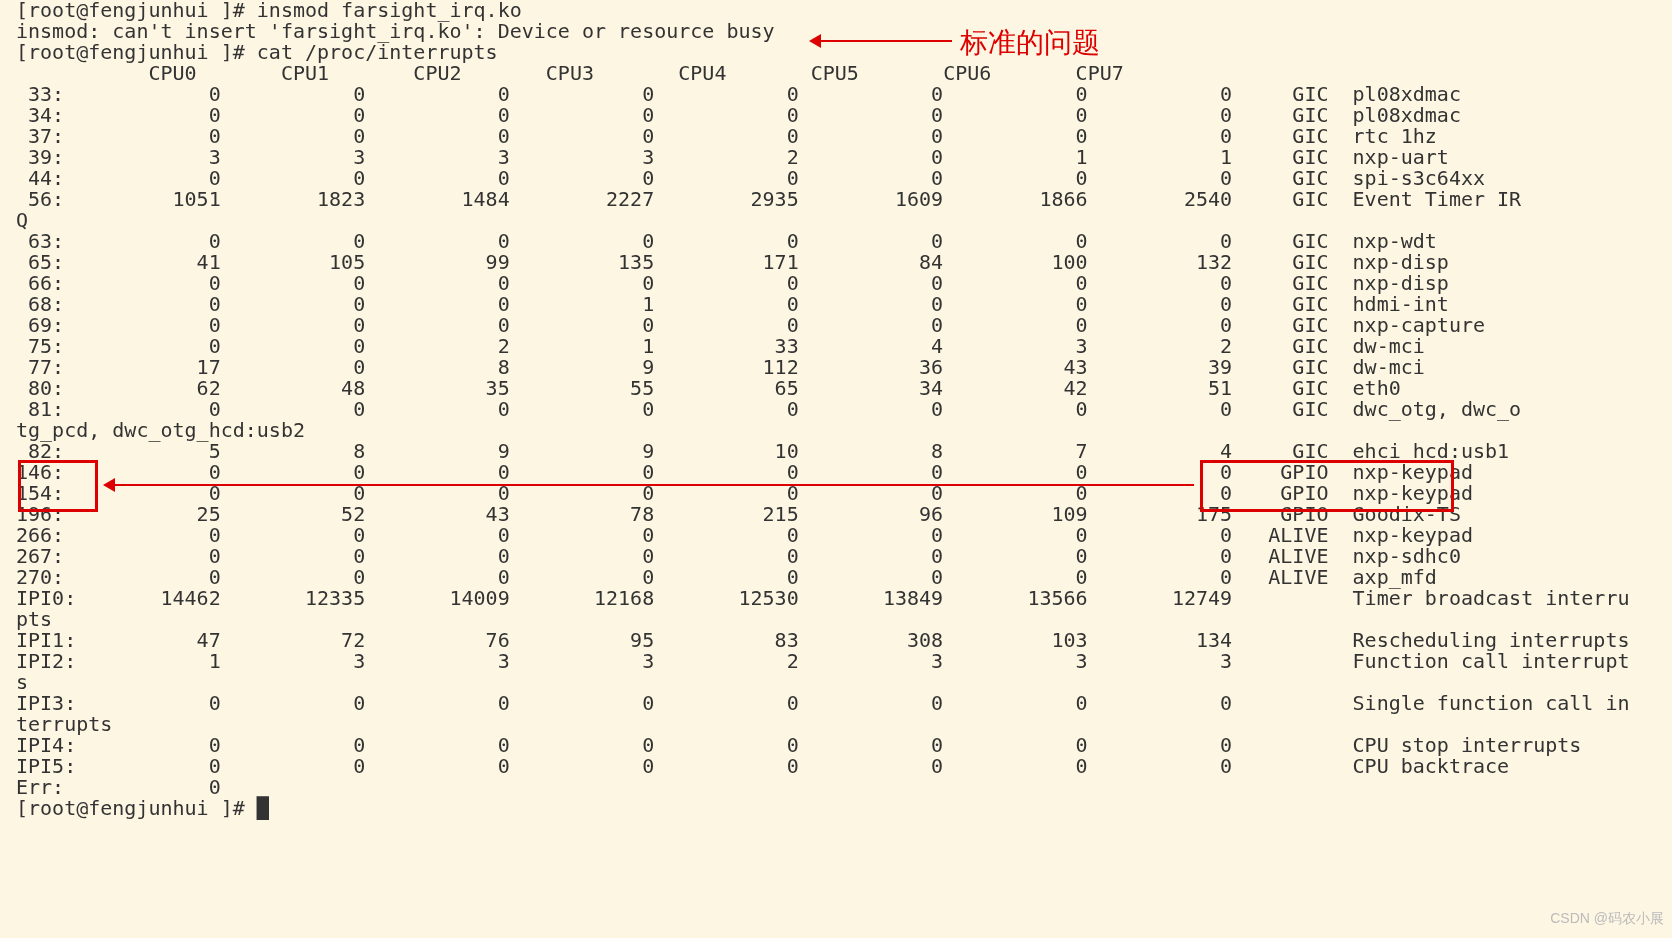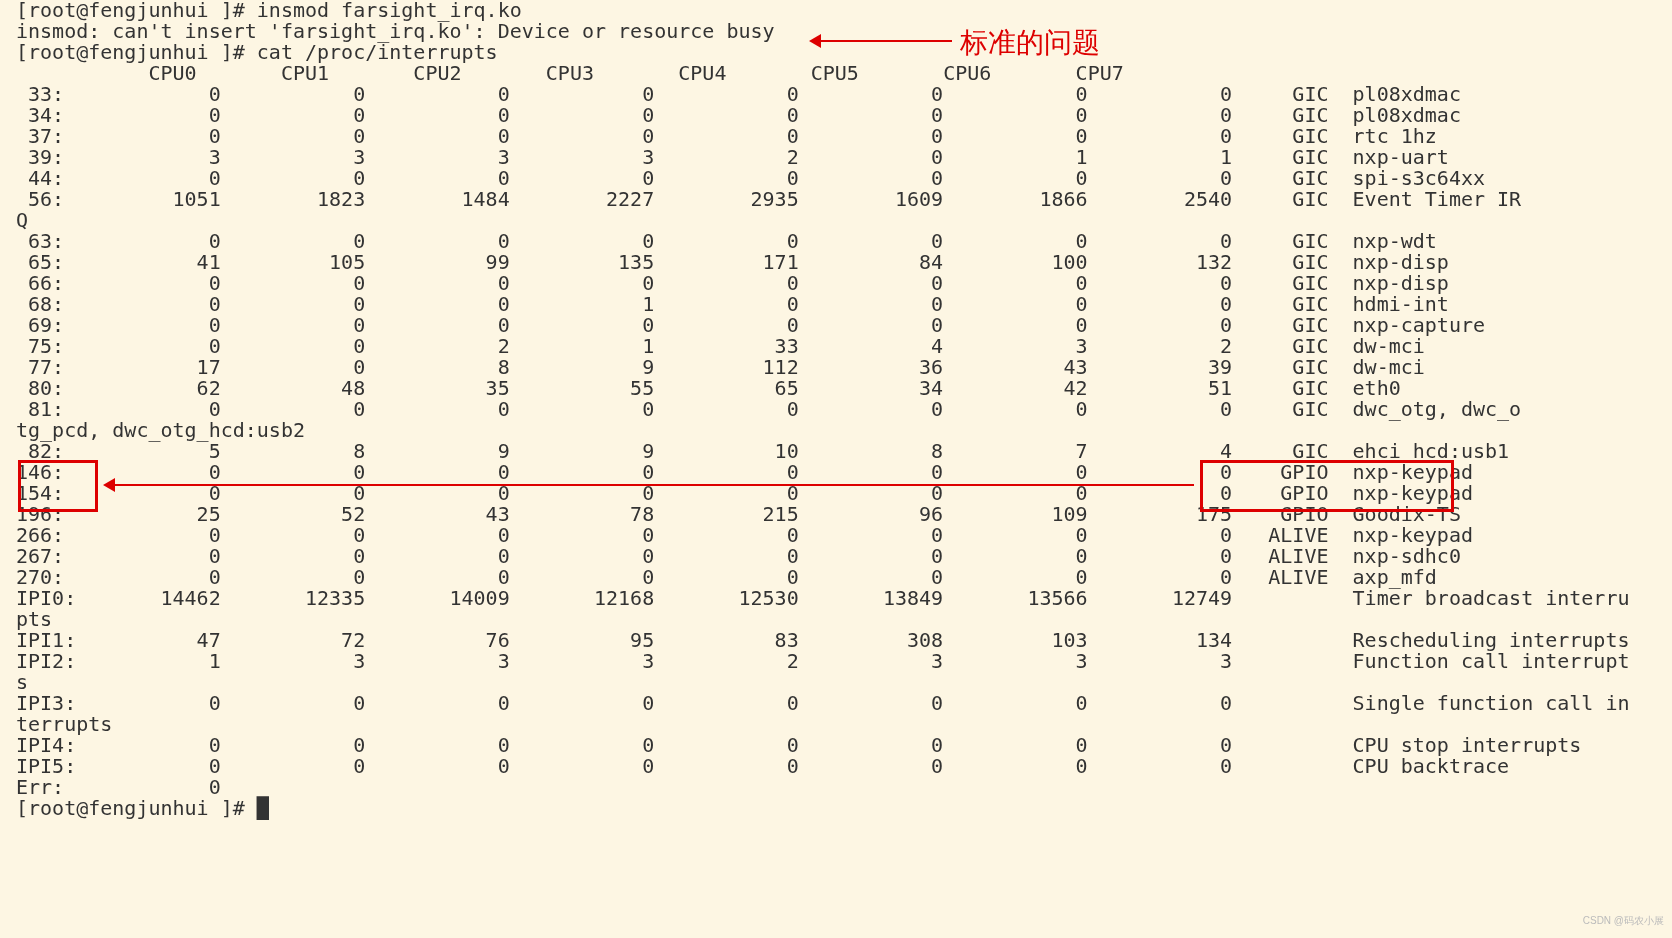--- a/index.html
+++ b/index.html
@@ -2,21 +2,21 @@
 <html><head>
 <meta charset="utf-8">
 <style>
   html,body{margin:0;padding:0;background:#fdf6e3;color:#333;width:1672px;height:938px;overflow:hidden;}
   body{font-family:monospace;font-size:20px;line-height:1.05;white-space:pre;position:relative;}
   .term{position:absolute;left:4px;top:0;padding-left:12px;}
   .annot{position:absolute;color:#d00;font-family:sans-serif;font-size:28px;}
   .arrow{position:absolute;height:2px;background:#d00;}
   .arrow:before{content:"";position:absolute;left:-10px;top:-6px;border:7px solid transparent;border-right:12px solid #d00;}
   .box{position:absolute;border:3px solid #d00;}
-  .watermark{position:absolute;right:8px;bottom:12px;color:#bbb;font-family:sans-serif;font-size:10px;}
+  .watermark{position:absolute;right:8px;bottom:12px;color:#bbb;font-family:sans-serif;font-size:14px;}
 </style>
 </head>
 <body>
 
 
 
 <div class="term" id="term">[root@fengjunhui ]# insmod farsight_irq.ko
 insmod: can't insert 'farsight_irq.ko': Device or resource busy
 [root@fengjunhui ]# cat /proc/interrupts
            CPU0       CPU1       CPU2       CPU3       CPU4       CPU5       CPU6       CPU7       

